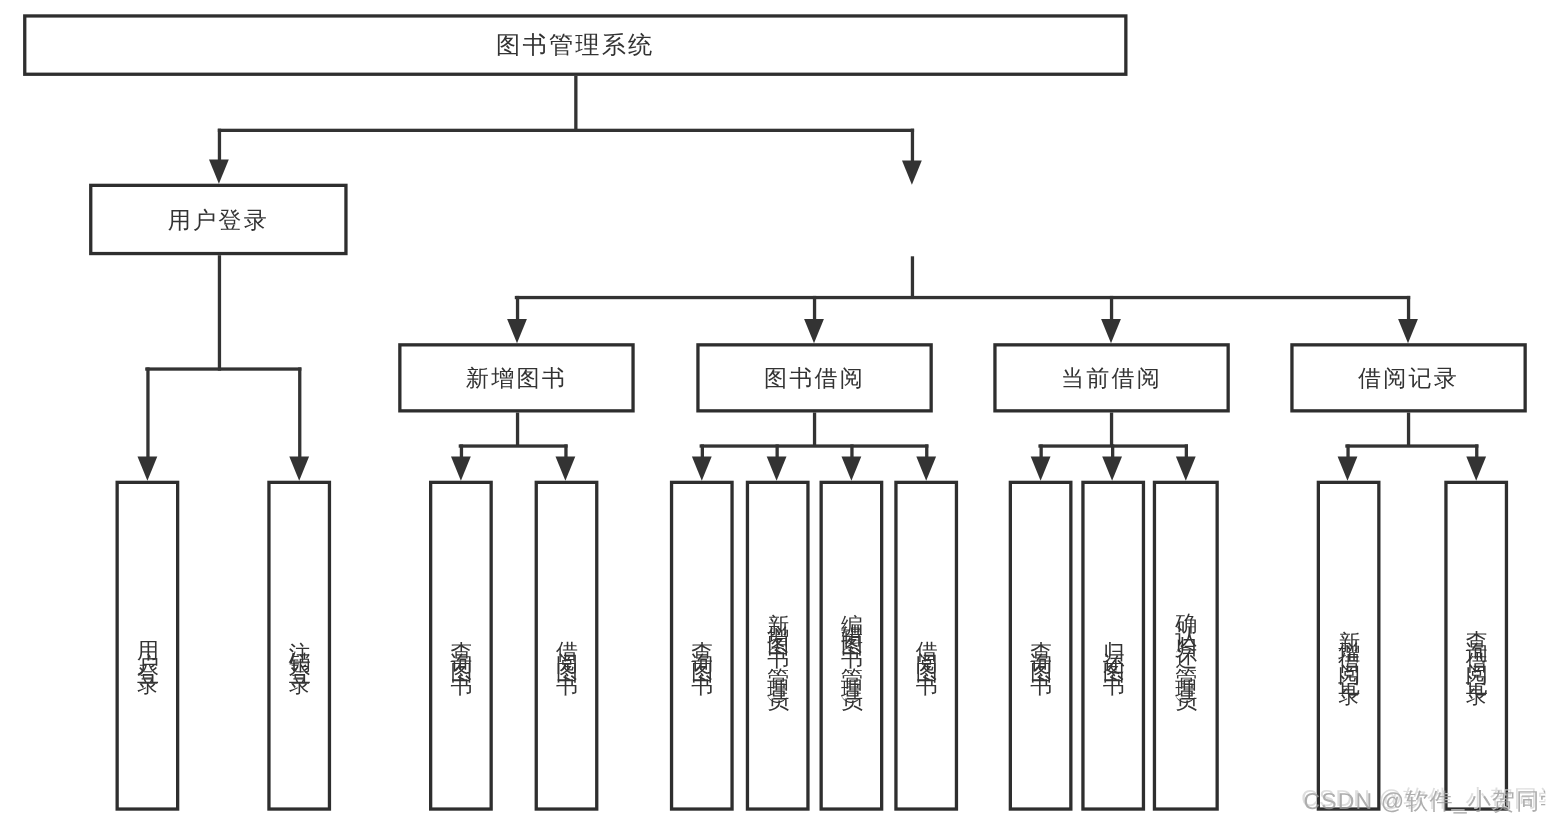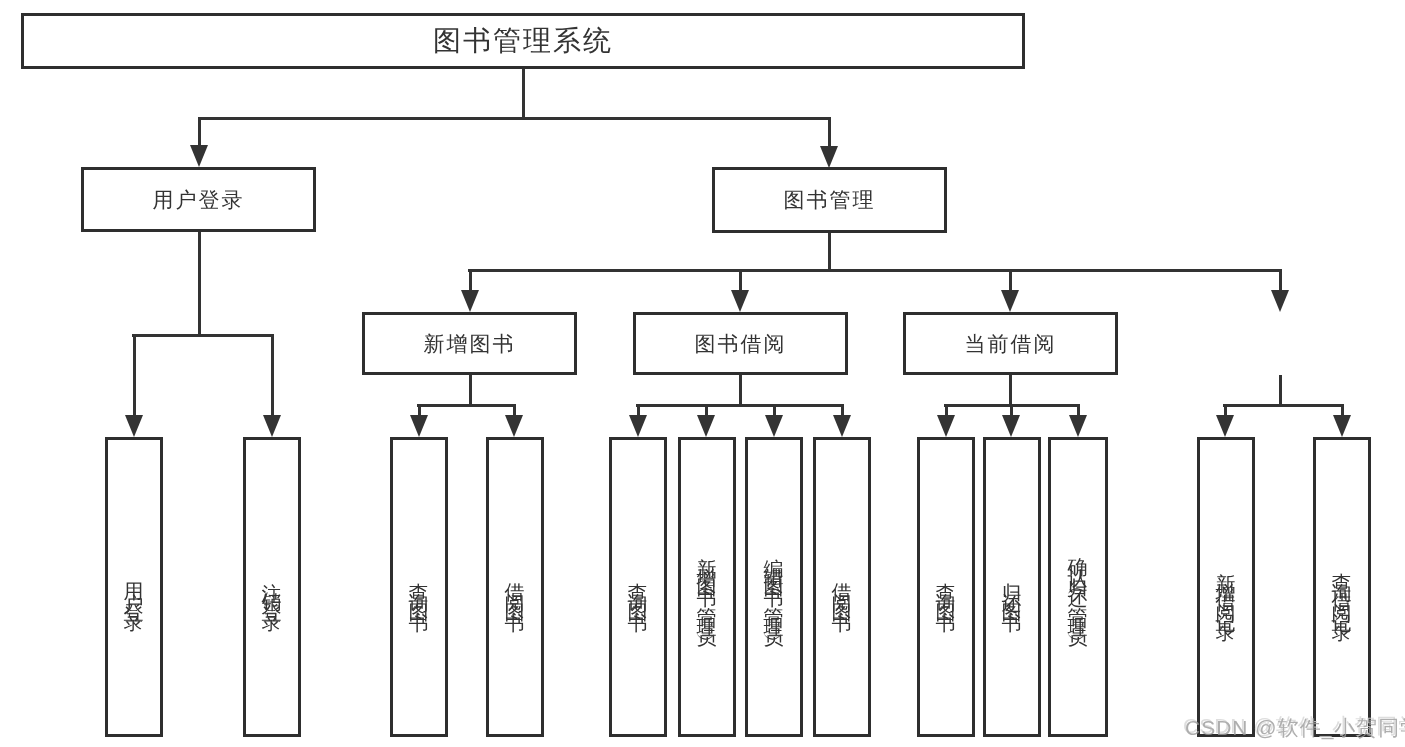--- a/index.html
+++ b/index.html
@@ -5,21 +5,21 @@
   html,body{margin:0;padding:0;background:#ffffff;}
   .canvas{
     position:relative;width:1405px;height:747px;background:#ffffff;overflow:hidden;
     font-family:"Liberation Sans","DejaVu Sans",sans-serif;color:#333333;
   }
   .node{
     position:absolute;box-sizing:border-box;border:3px solid #2e2e2e;background:#ffffff;
     display:flex;align-items:center;justify-content:center;
     font-size:21px;color:#333333;letter-spacing:2px;white-space:nowrap;
   }
-  .node.root{font-size:28px;text-align:center;}
+  .node.root{font-size:22px;text-align:center;}
   .leaf{
     position:absolute;box-sizing:border-box;border:3px solid #2e2e2e;background:#ffffff;
     display:flex;align-items:center;justify-content:center;
     writing-mode:vertical-rl;text-orientation:upright;
     font-size:20px;letter-spacing:10px;color:#333333;line-height:1;
     overflow:hidden;
   }
   .hline{position:absolute;height:3px;background:#333333;}
   .vline{position:absolute;width:3px;background:#333333;}
   .tri{
@@ -34,25 +34,25 @@
   }
 </style>
 </head>
 <body>
 
 <div class="canvas">
 
   <div class="node root" style="left:21px;top:13px;width:1004px;height:56px">图书管理系统</div>
 
   <div class="node" style="left:81px;top:167px;width:235px;height:65px">用户登录</div>
-  <div class="node" style="left:712px;top:167px;width:235px;height:66px">图书管理</div>
 
   <div class="node" style="left:362px;top:312px;width:215px;height:63px">新增图书</div>
   <div class="node" style="left:633px;top:312px;width:215px;height:63px">图书借阅</div>
   <div class="node" style="left:903px;top:312px;width:215px;height:63px">当前借阅</div>
+  <div class="node" style="left:1173px;top:312px;width:215px;height:63px">借阅记录</div>
 
   <div class="leaf" style="left:105px;top:437px;width:58px;height:300px">用户登录</div>
   <div class="leaf" style="left:243px;top:437px;width:58px;height:300px">注销登录</div>
 
   <div class="leaf" style="left:390px;top:437px;width:58px;height:300px">查询图书</div>
   <div class="leaf" style="left:486px;top:437px;width:58px;height:300px">借阅图书</div>
 
   <div class="leaf" style="left:609px;top:437px;width:58px;height:300px">查询图书</div>
   <div class="leaf" style="left:678px;top:437px;width:58px;height:300px">新增图书（管理员）</div>
   <div class="leaf" style="left:745px;top:437px;width:58px;height:300px">编辑图书（管理员）</div>

